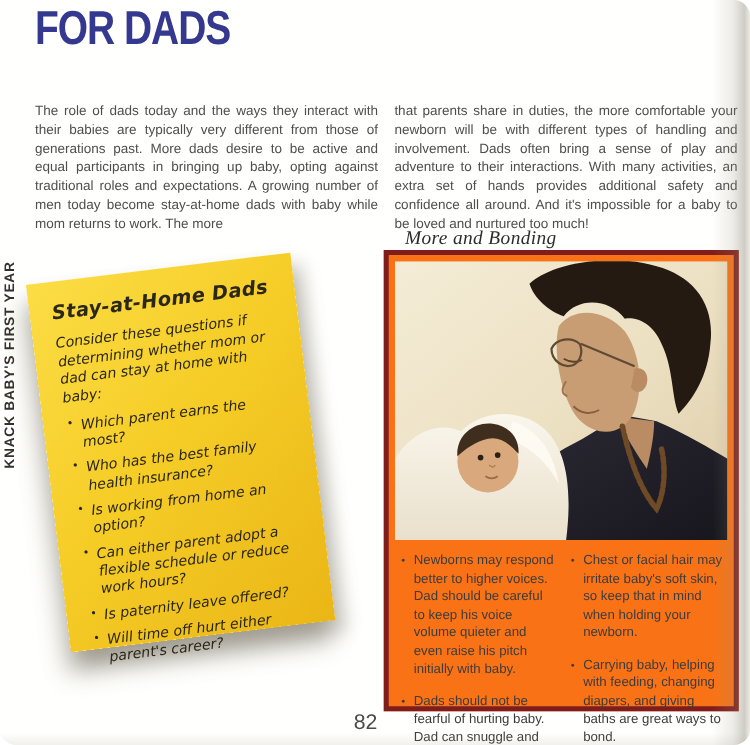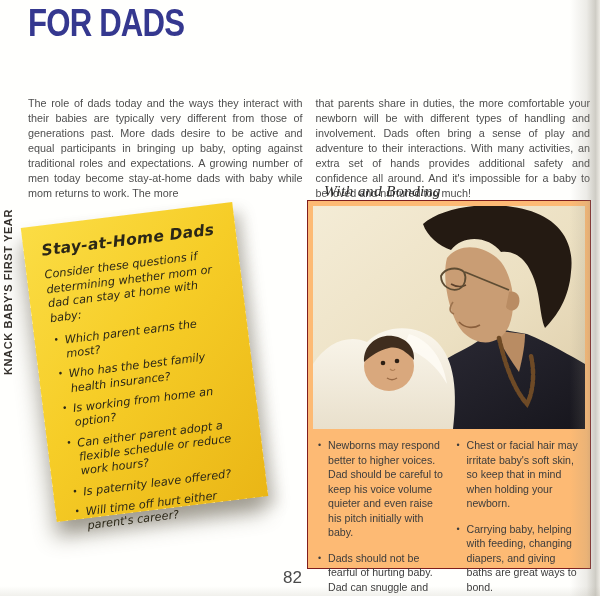--- a/index.html
+++ b/index.html
@@ -2,20 +2,21 @@
 <html><head>
 <meta charset="utf-8">
 <style>
   * { margin:0; padding:0; box-sizing:border-box; }
   html,body { background:#ffffff; }
   .page {
     position:relative; width:600px; height:596px;
     background:#fffffd; overflow:hidden;
     font-family:"Liberation Sans", sans-serif;
     color:#4c4c4c;
+    border-radius:13px;
   }
   
   .edge-shade {
     position:absolute; top:0; right:0; width:30px; height:100%;
     background:linear-gradient(to right, rgba(170,164,148,0) 0%, rgba(150,145,130,0.18) 55%, rgba(140,135,120,0.42) 85%, rgba(235,232,225,0.9) 100%);
     pointer-events:none;
   }
   .bottom-shade {
     position:absolute; left:0; bottom:0; width:100%; height:10px;
     background:linear-gradient(to bottom, rgba(160,155,140,0) 0%, rgba(160,155,140,0.15) 100%);
@@ -27,21 +28,21 @@
     font-size:38px; font-weight:bold; color:#35388f;
     letter-spacing:-1px; transform:scaleX(0.82); transform-origin:left top;
     white-space:nowrap;
   }
   .subtitle {
     position:absolute; left:28px; top:44px; width:548px;
     font-family:"Liberation Serif", serif;
     font-size:17.5px; line-height:1.32; color:#85b4d8;
   }
 
-  .intro { position:absolute; left:28px; top:96px; width:562px; display:flex; gap:13px; }
+  .intro { position:absolute; left:28px; top:82px; width:562px; display:flex; gap:13px; }
   .intro .col { flex:1; font-size:10.8px; line-height:15px; text-align:justify; color:#4e4e4e; }
 
   
   .spine {
     position:absolute; left:-91px; top:282px; width:206px; height:20px;
     transform:rotate(-90deg);
     font-size:11px; font-weight:bold; letter-spacing:0.6px; color:#35312c;
     text-align:center; white-space:nowrap;
   }
 
@@ -67,21 +68,21 @@
   }
 
   
   .fig-heading {
     position:absolute; left:324px; top:182px;
     font-family:"Liberation Serif", serif; font-style:italic;
     font-size:15.5px; color:#2c2c2c; letter-spacing:0.3px;
   }
   .figure {
     position:absolute; left:307px; top:200px; width:284px; height:369px;
-    border:1px solid #7f1d1d; background:#fdba74; padding:5px;
+    border:4px solid #7f1d1d; background:#f97316; padding:5px;
   }
   .photo { width:100%; height:223px; display:block; }
   .captions { display:flex; gap:11px; padding:9px 2px 0 4px; }
   .captions .cap-col { flex:1; }
   .cap-item {
     position:relative; padding-left:11px; margin-bottom:11px;
     font-size:10.6px; line-height:14.5px; color:#3c3c3c;
   }
   .cap-item::before {
     content:"\2022"; position:absolute; left:1px; top:0px; font-size:9px; color:#3c3c3c;
@@ -112,21 +113,21 @@
     <ul class="note-questions">
       <li>Which parent earns the most?</li>
       <li>Who has the best family health insurance?</li>
       <li>Is working from home an option?</li>
       <li>Can either parent adopt a flexible schedule or reduce work hours?</li>
       <li>Is paternity leave offered?</li>
       <li>Will time off hurt either parent's career?</li>
     </ul>
   </div>
 
-  <div class="fig-heading">With and Bonding</div>
+  <div class="fig-heading">More and Bonding</div>
 
   <div class="figure">
     <svg class="photo" viewBox="0 0 272 223" preserveAspectRatio="none">
       <defs>
         <linearGradient id="bg" x1="0" y1="0" x2="1" y2="1">
           <stop offset="0" stop-color="#f4ecd6"></stop>
           <stop offset="0.55" stop-color="#ece0c2"></stop>
           <stop offset="1" stop-color="#ddcca8"></stop>
         </linearGradient>
         <linearGradient id="blanket" x1="0" y1="0" x2="0" y2="1">

